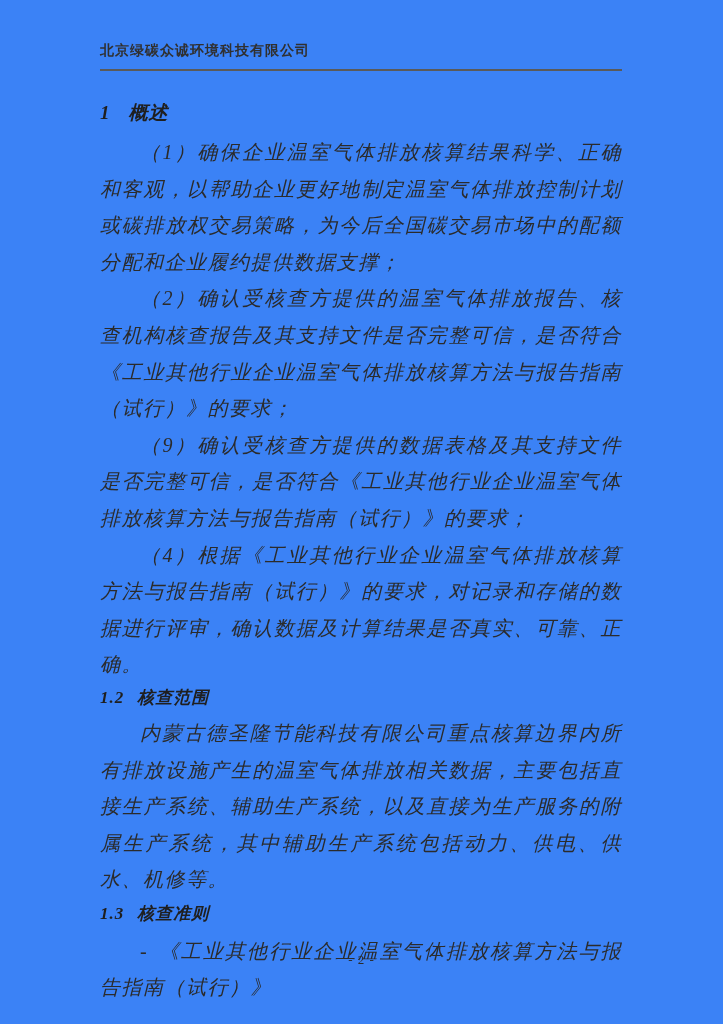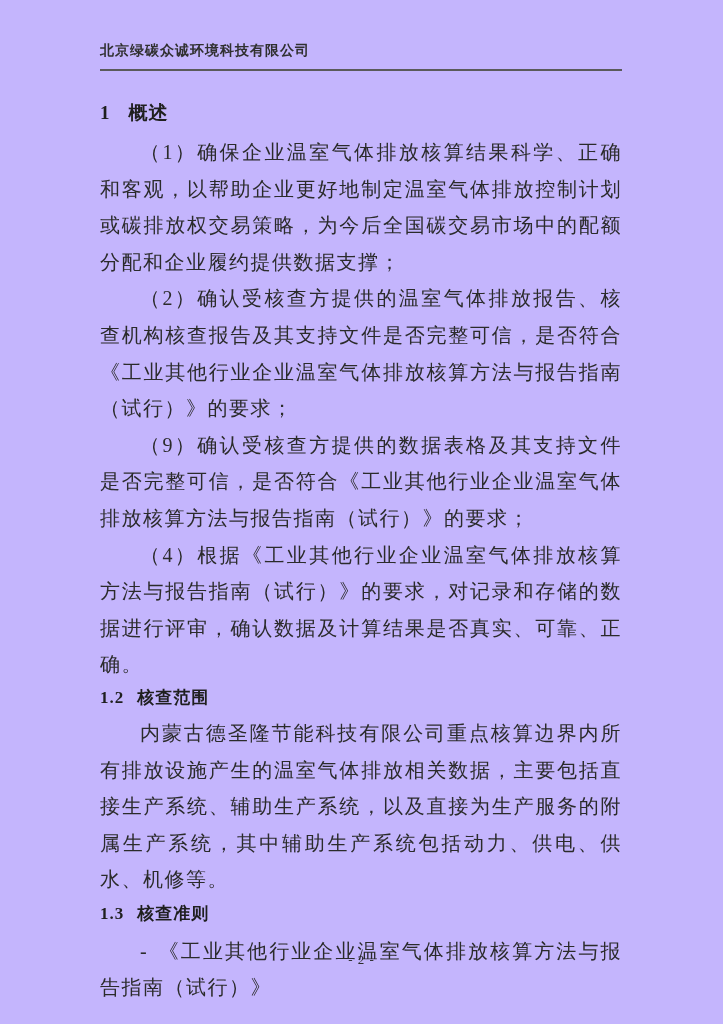--- a/index.html
+++ b/index.html
@@ -4,21 +4,21 @@
 <style>
   html, body {
     margin: 0;
     padding: 0;
     background: #ffffff;
   }
   .page {
     position: relative;
     width: 723px;
     height: 1024px;
-    background: #c4b5fd;
+    background: #3b82f6;
     overflow: hidden;
     font-family: "Liberation Serif", "DejaVu Serif", serif;
     color: #2b2b2b;
   }
   
   .header {
     position: absolute;
     top: 42px;
     left: 100px;
     width: 522px;
@@ -33,20 +33,21 @@
   }
   .header .company { letter-spacing: 1px; }
   .header .file-no { letter-spacing: 0.5px; white-space: nowrap; }
   .header .file-no .value { margin-left: 8px; letter-spacing: 0.5px; }
   
   .content {
     position: absolute;
     top: 70px;
     left: 100px;
     width: 522px;
+    font-style: italic;
   }
   .h1 {
     margin: 30px 0 0 0;
     font-size: 19px;
     line-height: 26px;
     font-weight: bold;
     color: #1f1f1f;
     letter-spacing: 1px;
   }
   .h1 .h-num { margin-right: 18px; }

